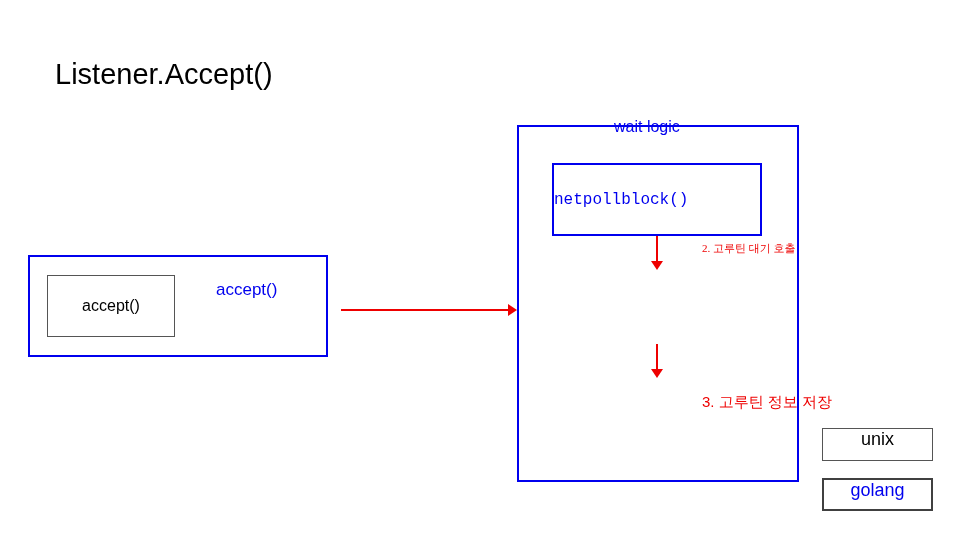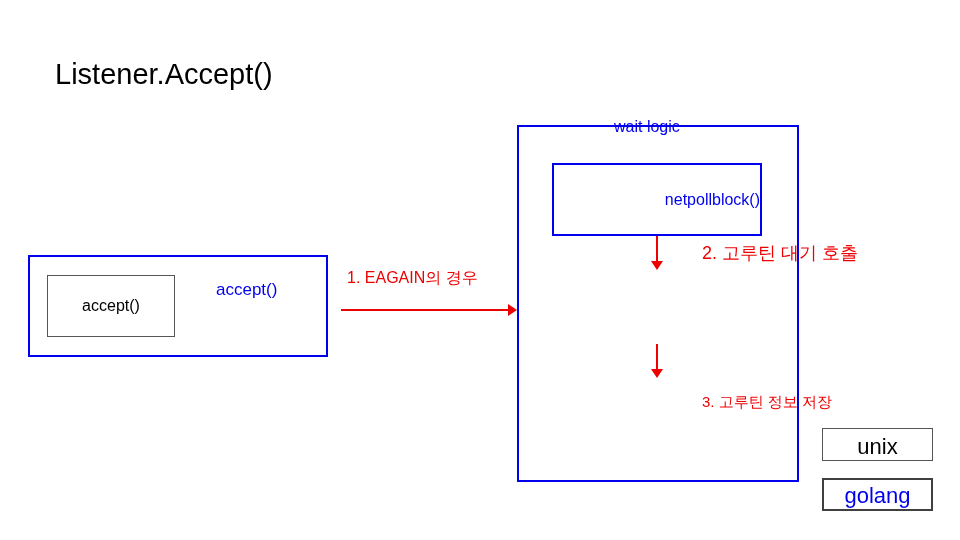--- a/index.html
+++ b/index.html
@@ -102,22 +102,23 @@
     height: 357px;
     border: 2px solid #0000ee;
     box-sizing: border-box;
   }
 
   .go-box {
     border: 2px solid #0000ee;
     box-sizing: border-box;
     display: flex;
     align-items: center;
-    justify-content: flex-end;
+    justify-content: flex-start;
     background: #ffffff;
+    font-family: Liberation Mono, monospace;
   }
   .go-box .box-text {
     font-size: 16px;
     color: #0000ee;
     white-space: nowrap;
   }
   #netpollblock-box { left: 552px; top: 163px; width: 210px; height: 73px; }
   #gopark-box       { left: 552px; top: 271px; width: 210px; height: 73px; }
   #netpollblockcommit-box { left: 552px; top: 379px; width: 210px; height: 73px; }
 
@@ -130,42 +131,43 @@
     border-top: 9px solid #ee0000;
   }
   #step2-arrow-line { left: 656px; top: 236px; height: 28px; }
   #step2-arrow-head { left: 651px; top: 261px; }
   #step3-arrow-line { left: 656px; top: 344px; height: 28px; }
   #step3-arrow-head { left: 651px; top: 369px; }
 
   #step2-label {
     left: 702px;
     top: 241px;
-    font-size: 18px;
+    font-size: 11px;
     color: #ee0000;
     white-space: nowrap;
+    font-family: Liberation Serif, serif;
   }
   #step3-label {
     left: 702px;
     top: 349px;
     font-size: 15px;
     color: #ee0000;
     white-space: nowrap;
     margin-top: 44px;
   }
 
   
   .legend-box {
     width: 111px;
     height: 33px;
     box-sizing: border-box;
     display: flex;
-    align-items: flex-end;
+    align-items: flex-start;
     justify-content: center;
-    font-size: 22px;
+    font-size: 18px;
   }
   #legend-unix {
     left: 822px;
     top: 428px;
     border: 1.5px solid #555555;
     color: #000000;
   }
   #legend-golang {
     left: 822px;
     top: 478px;
@@ -179,21 +181,20 @@
 <div id="canvas">
 
   <div class="abs" id="page-title">Listener.Accept()</div>
 
   <div class="abs" id="unix-accept-group"></div>
   <div class="abs" id="unix-accept-box">
     <span class="box-text">accept()</span>
   </div>
   <div class="abs" id="go-accept-label">accept()</div>
 
-  <div class="abs" id="step1-label">1. EAGAIN의 경우</div>
   <div class="abs" id="step1-arrow-line"></div>
   <div class="abs" id="step1-arrow-head"></div>
 
   <div class="abs" id="wait-logic-label">wait logic</div>
   <div class="abs" id="wait-logic-container"></div>
 
   <div class="abs go-box" id="netpollblock-box">
     <span class="box-text">netpollblock()</span>
   </div>
 

